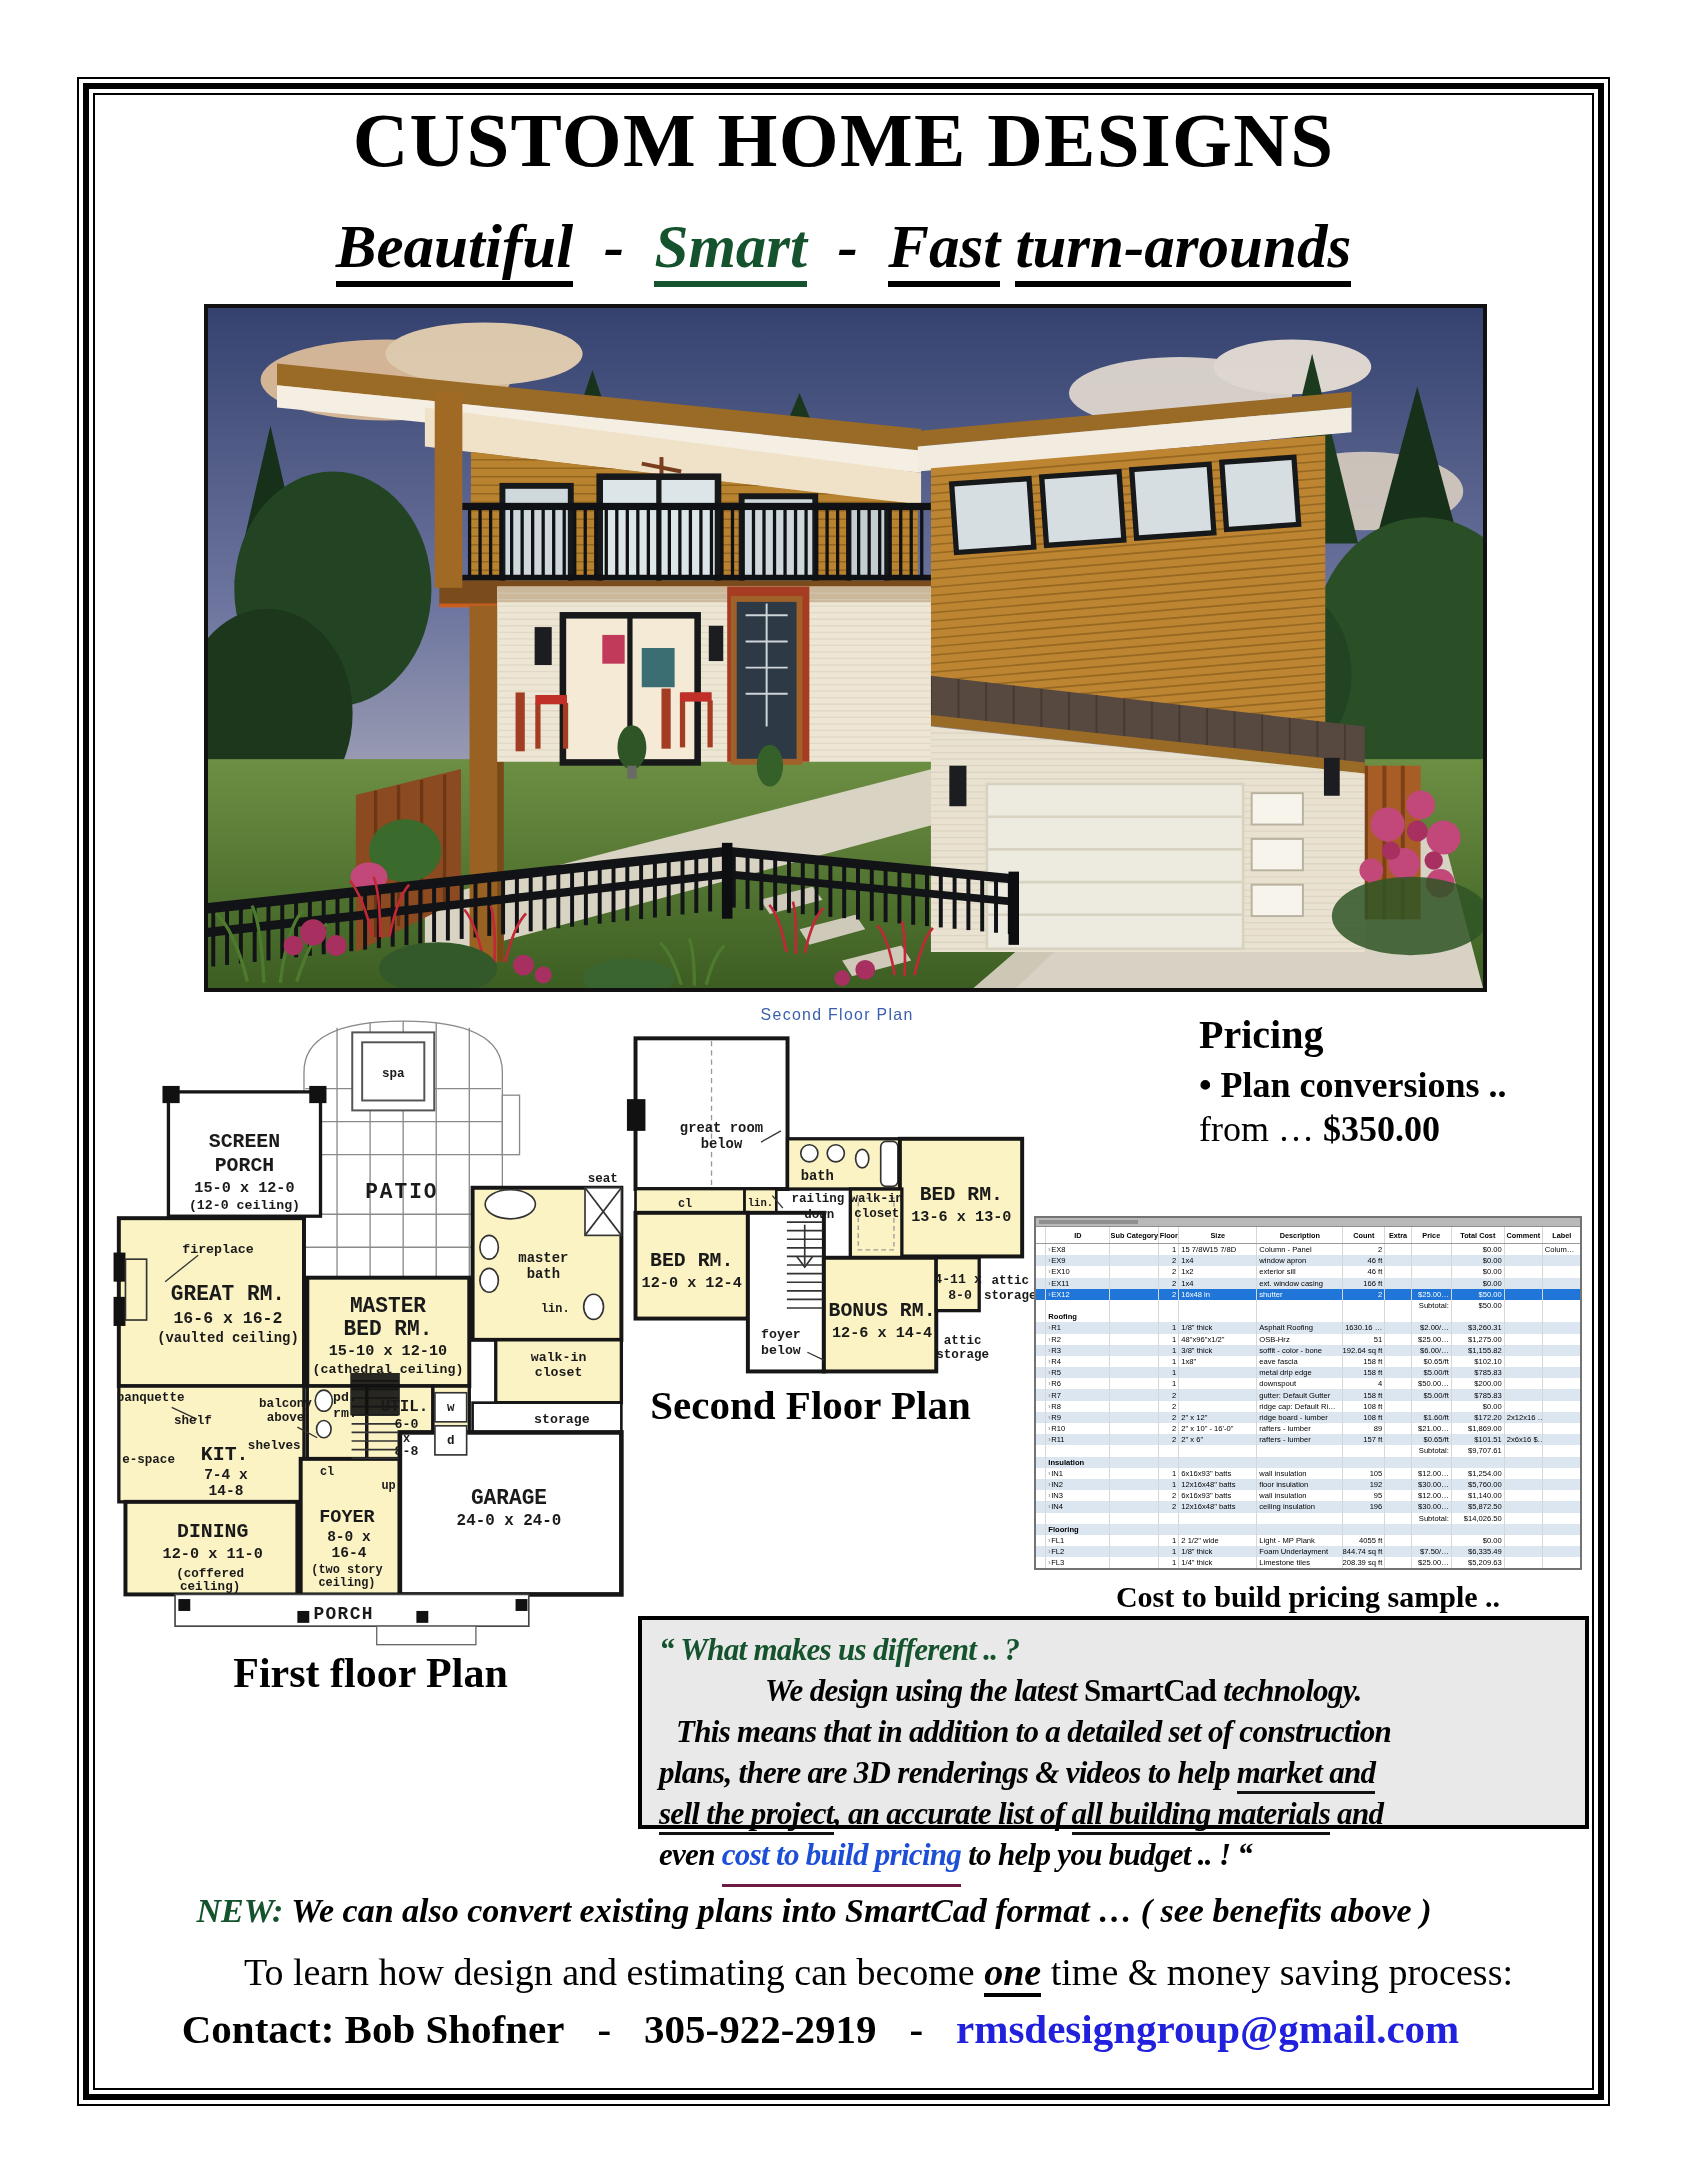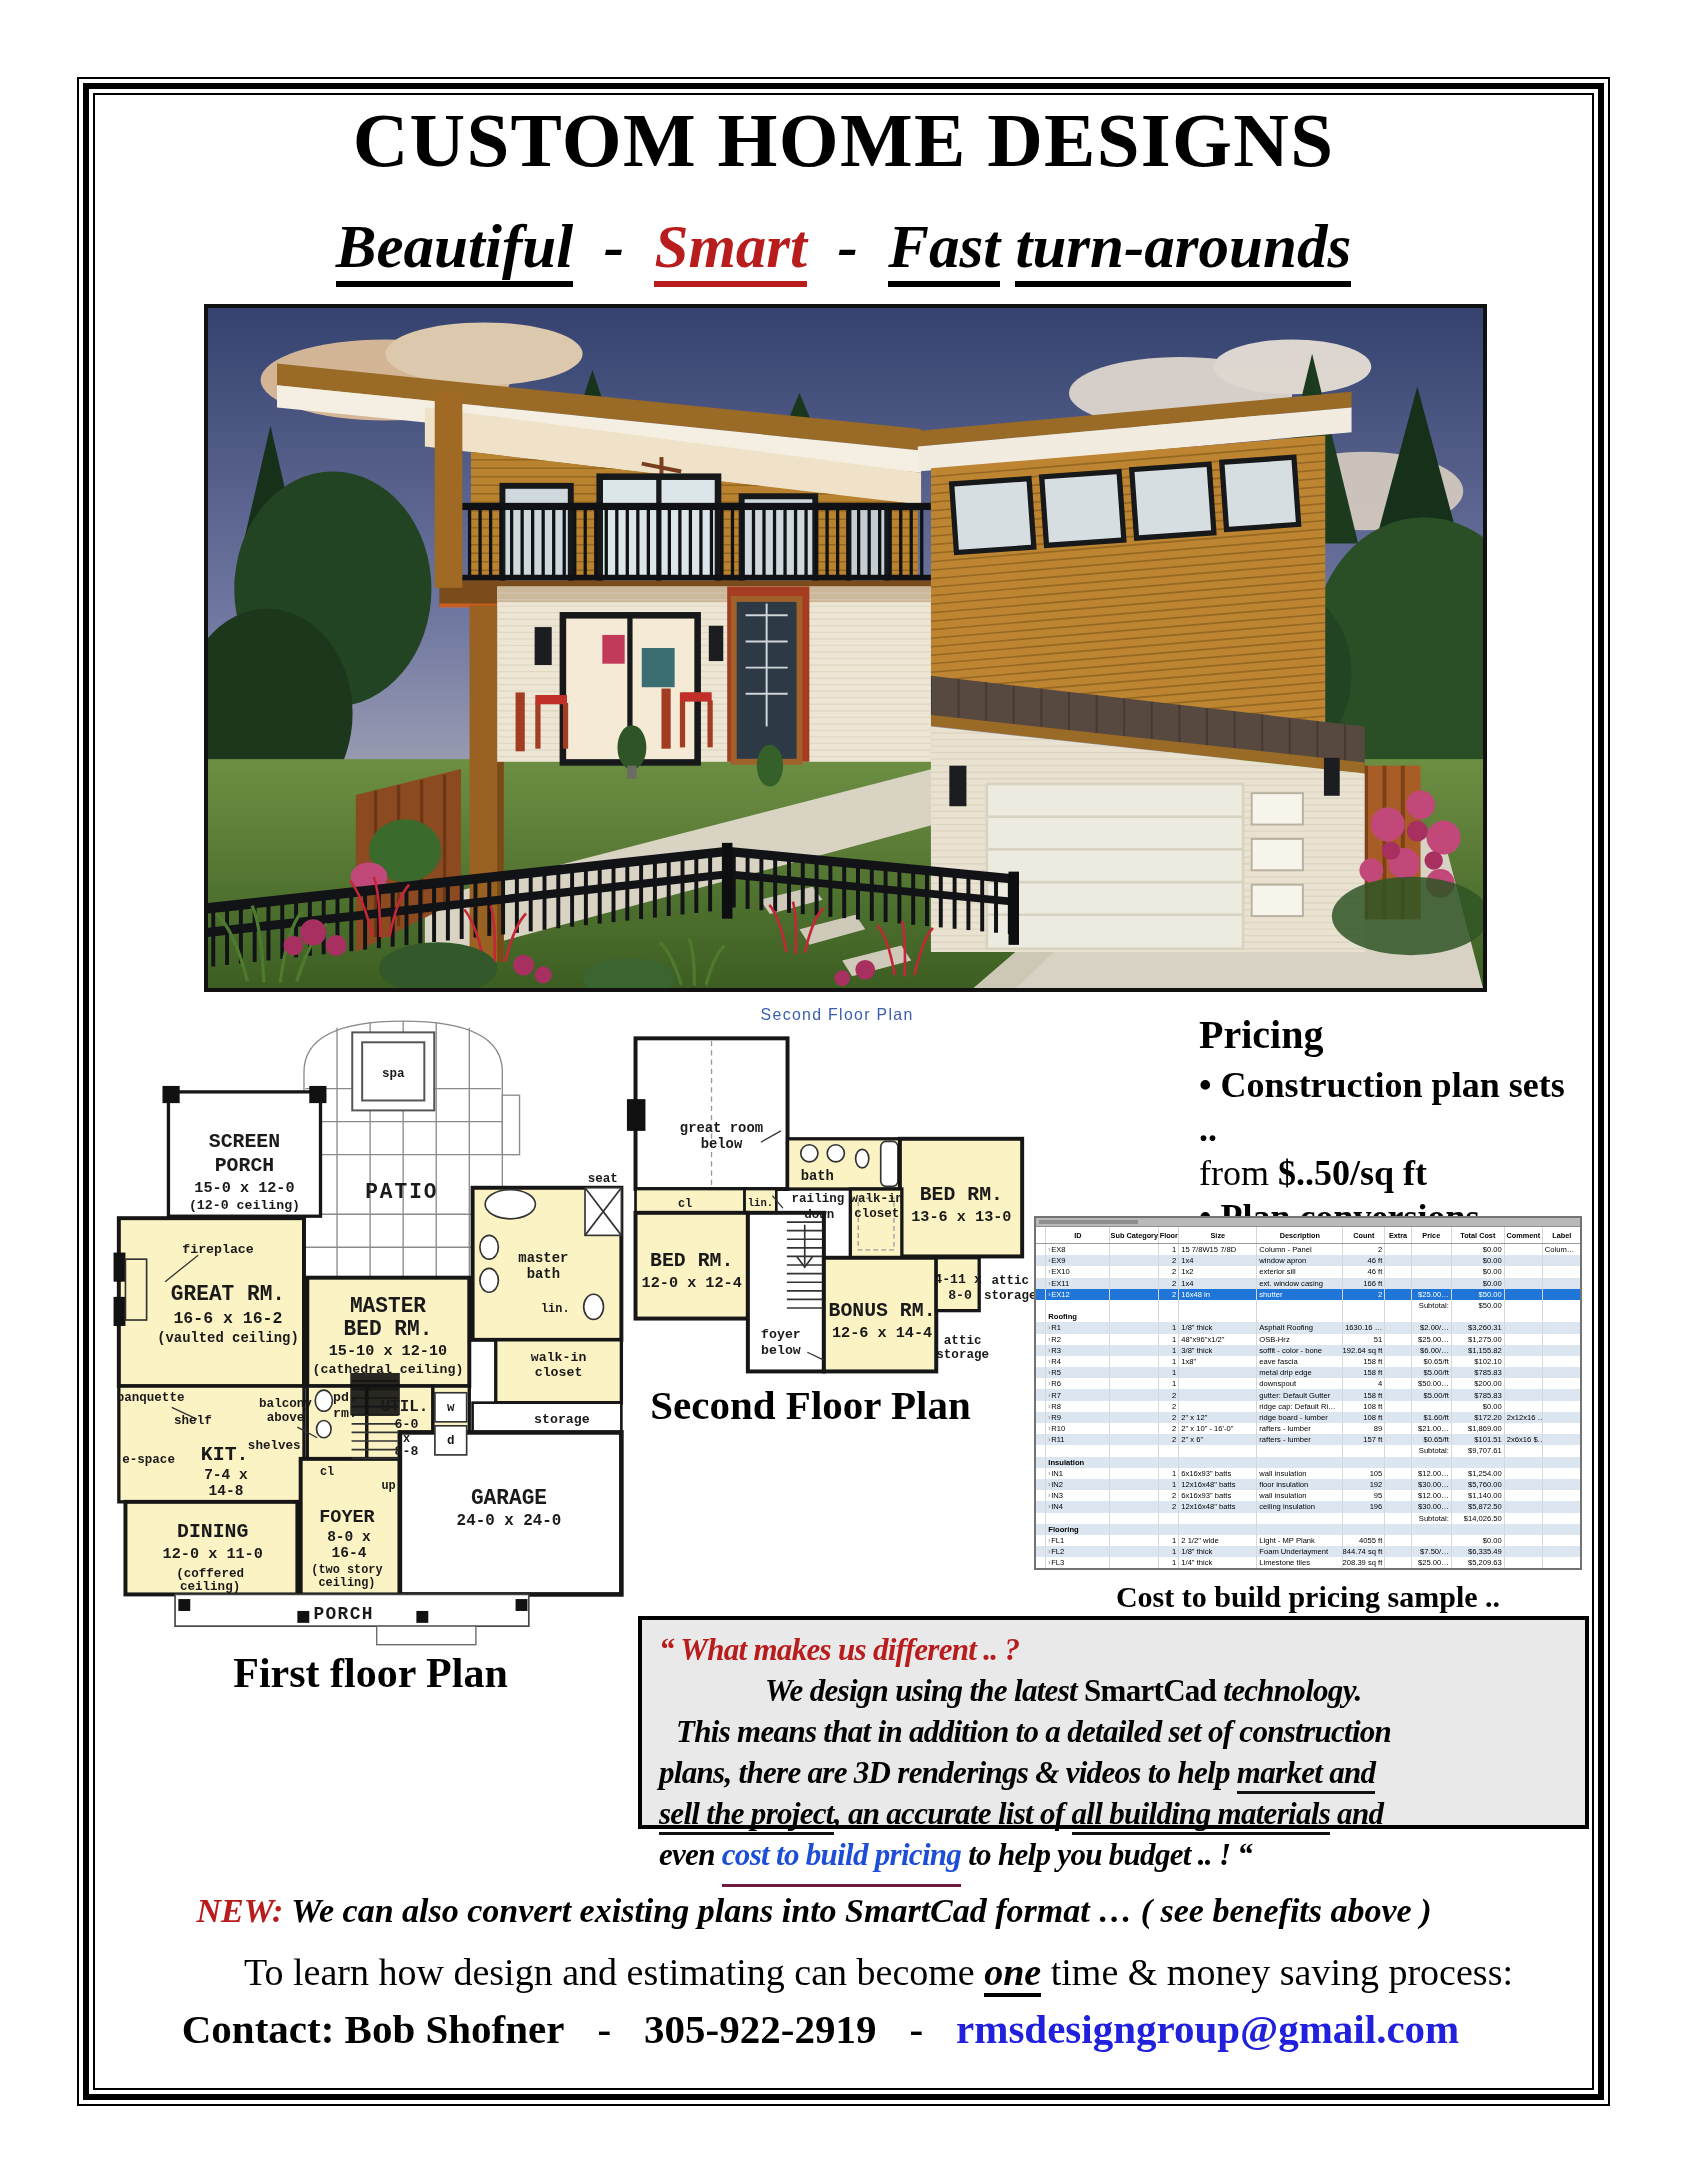--- a/index.html
+++ b/index.html
@@ -6,21 +6,21 @@
   body{width:1687px;height:2183px;position:relative;background:#fff;font-family:"Liberation Serif",serif;color:#000;overflow:hidden;}
   .abs{position:absolute;}
   
   .frame-outer{position:absolute;inset:77px;border:2px solid #000;pointer-events:none;}
   .frame-mid{position:absolute;inset:83px;border:6.6px solid #000;pointer-events:none;}
   .frame-inner{position:absolute;inset:93px;border:2.6px solid #000;pointer-events:none;}
 
   .title{left:0;top:98px;width:1687px;text-align:center;font-size:77px;font-weight:bold;letter-spacing:1.3px;line-height:1.1;}
   .tagline{left:0;top:209px;width:1687px;text-align:center;font-size:61px;font-weight:bold;font-style:italic;line-height:1.25;}
   .tagline .ul{border-bottom:6.6px solid currentColor;padding-bottom:1px;}
-  .maroon{color:#b91c1c;}
+  .maroon{color:#14532d;}
 
   .house-wrap{left:204px;top:304px;width:1283px;height:688px;border:4px solid #111;box-sizing:border-box;}
   .house-wrap svg{display:block;width:100%;height:100%;}
 
   
   .pricing{left:1199px;top:1011px;width:377px;font-size:36px;line-height:1.22;}
   .pricing .ph{font-size:40px;font-weight:bold;margin-bottom:4px;}
   .pricing b{font-weight:bold;}
 
   
@@ -590,24 +590,20 @@
     <ellipse cx="1830" cy="930" rx="120" ry="60" fill="#2f5526" opacity="0.85"></ellipse>
     <ellipse cx="350" cy="1010" rx="90" ry="40" fill="#33592a"></ellipse>
     <ellipse cx="640" cy="1025" rx="70" ry="30" fill="#3a6430"></ellipse>
   </g>
 </svg>
 </div>
 
 <div class="abs pricing">
   <div class="ph">Pricing</div>
   <div>
-    <b>• Construction plan sets ..</b><br>
-    <span>from </span><b>$..50/sq ft</b>
-  </div>
-  <div>
     <b>• Plan conversions ..</b><br>
     <span>from … </span><b>$350.00</b>
   </div>
 </div>
 
 <div class="abs plan1">
 <svg viewBox="0 0 800 985">
 
   <g stroke="#8a8a8a" stroke-width="2" fill="none">
     <path d="M310,425 L310,115 Q310,38 460,38 Q610,38 610,115 L610,425" fill="#fff"></path>

